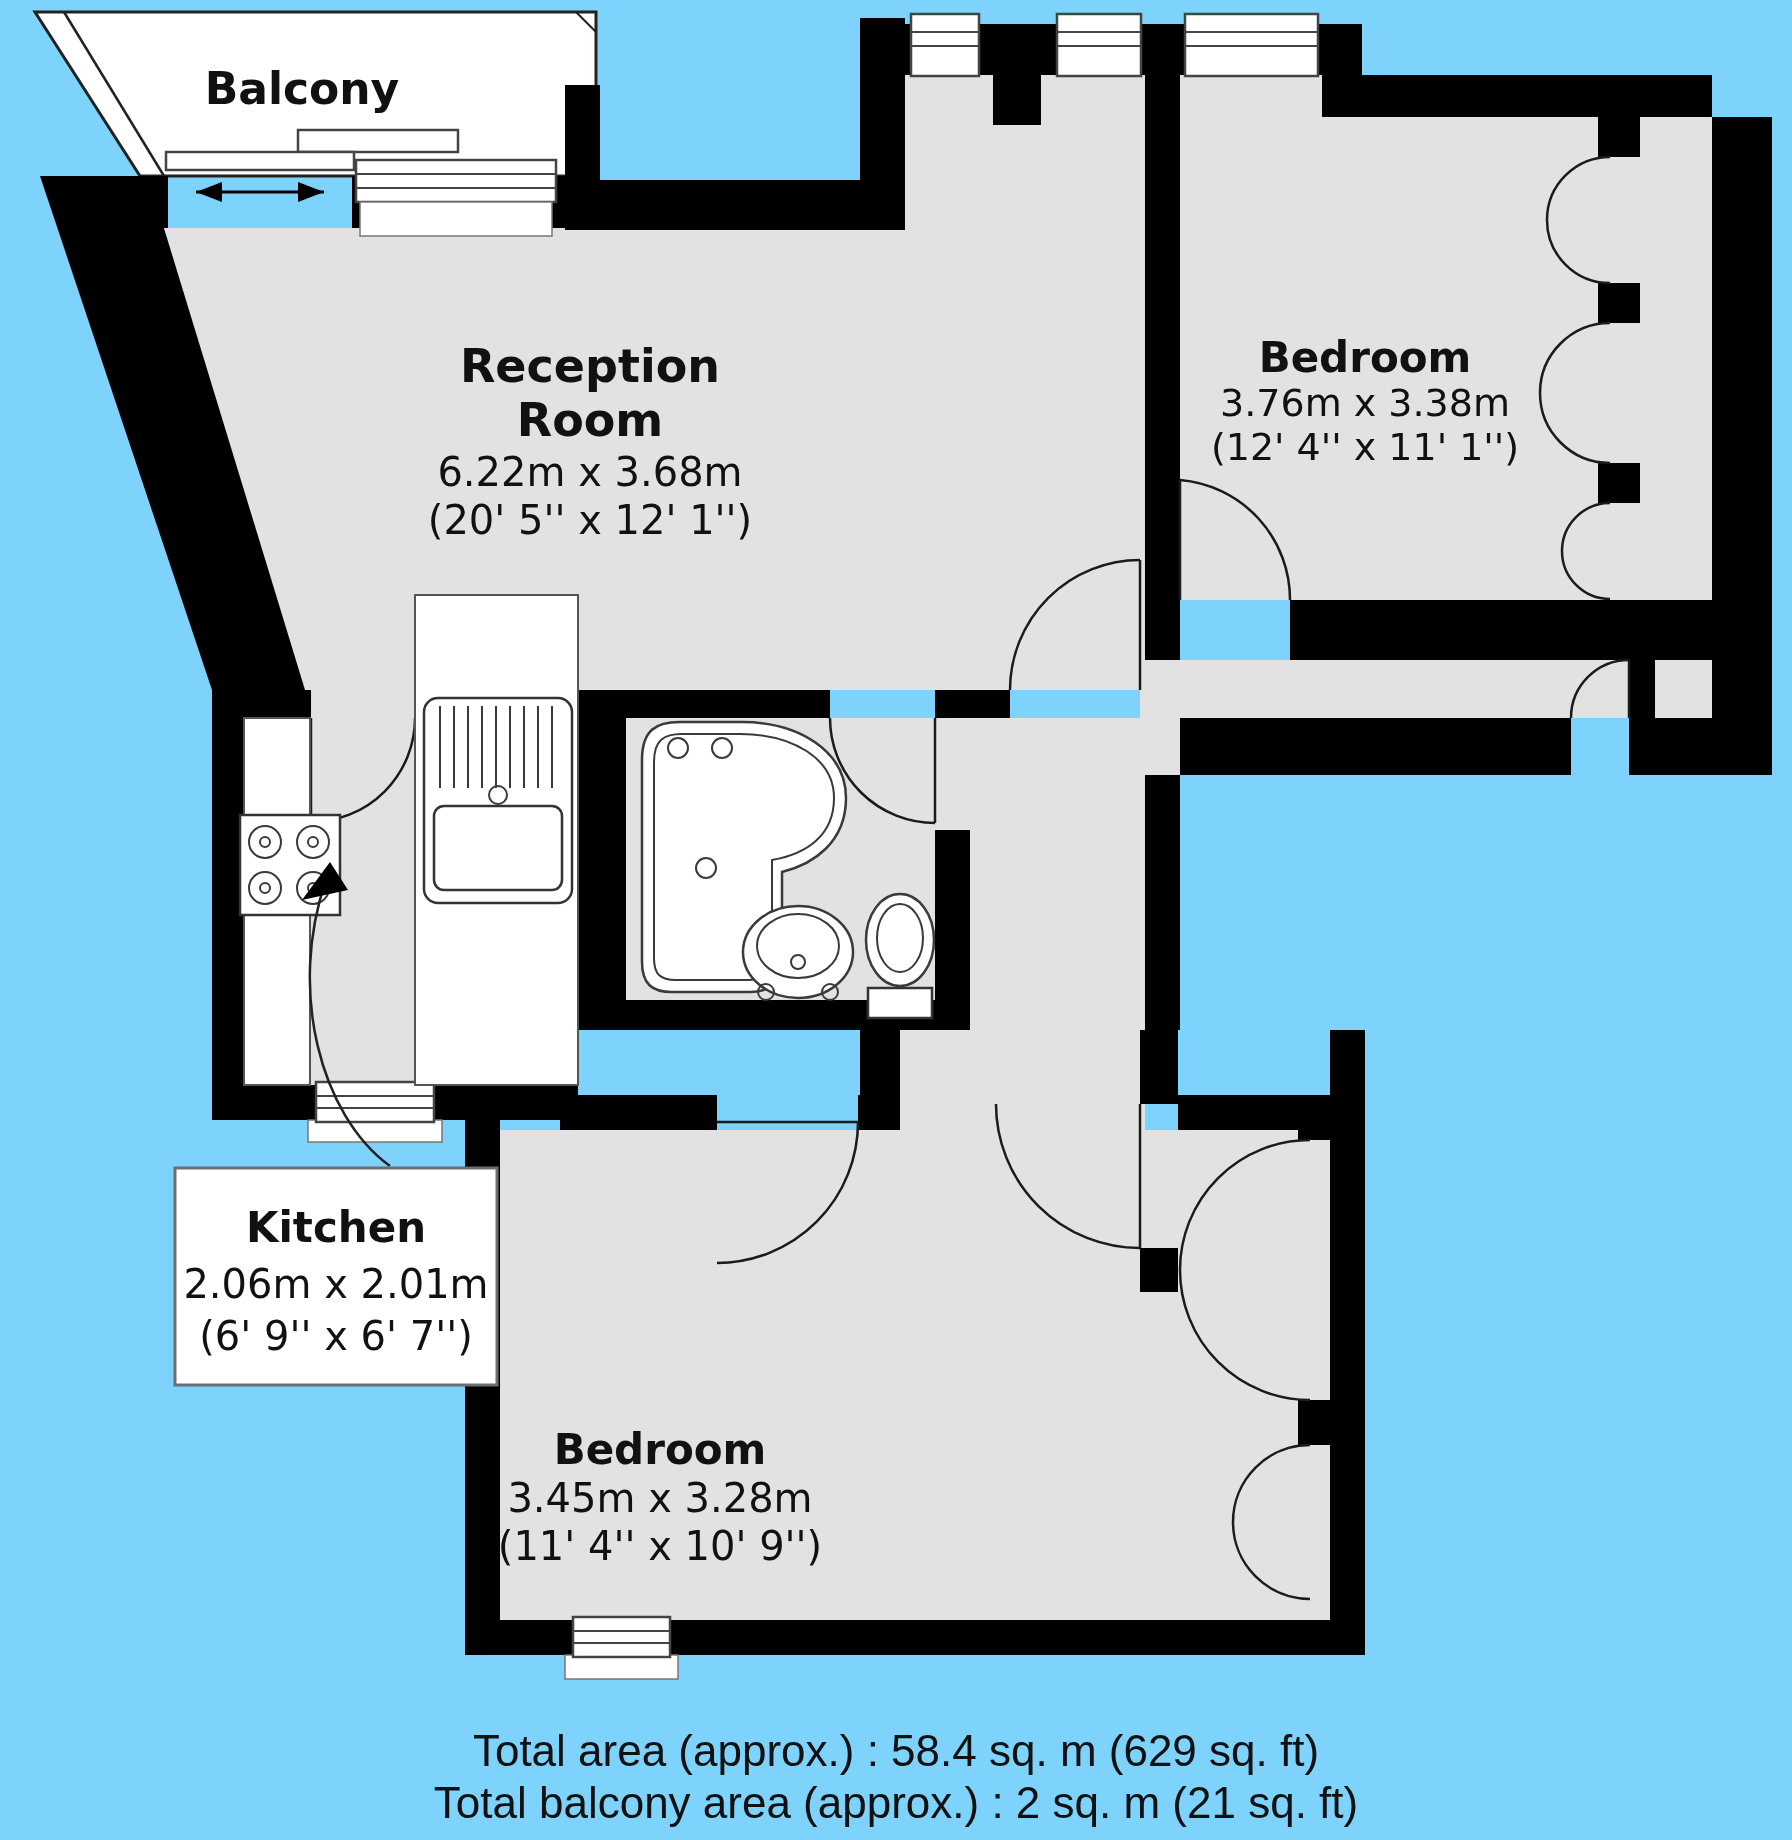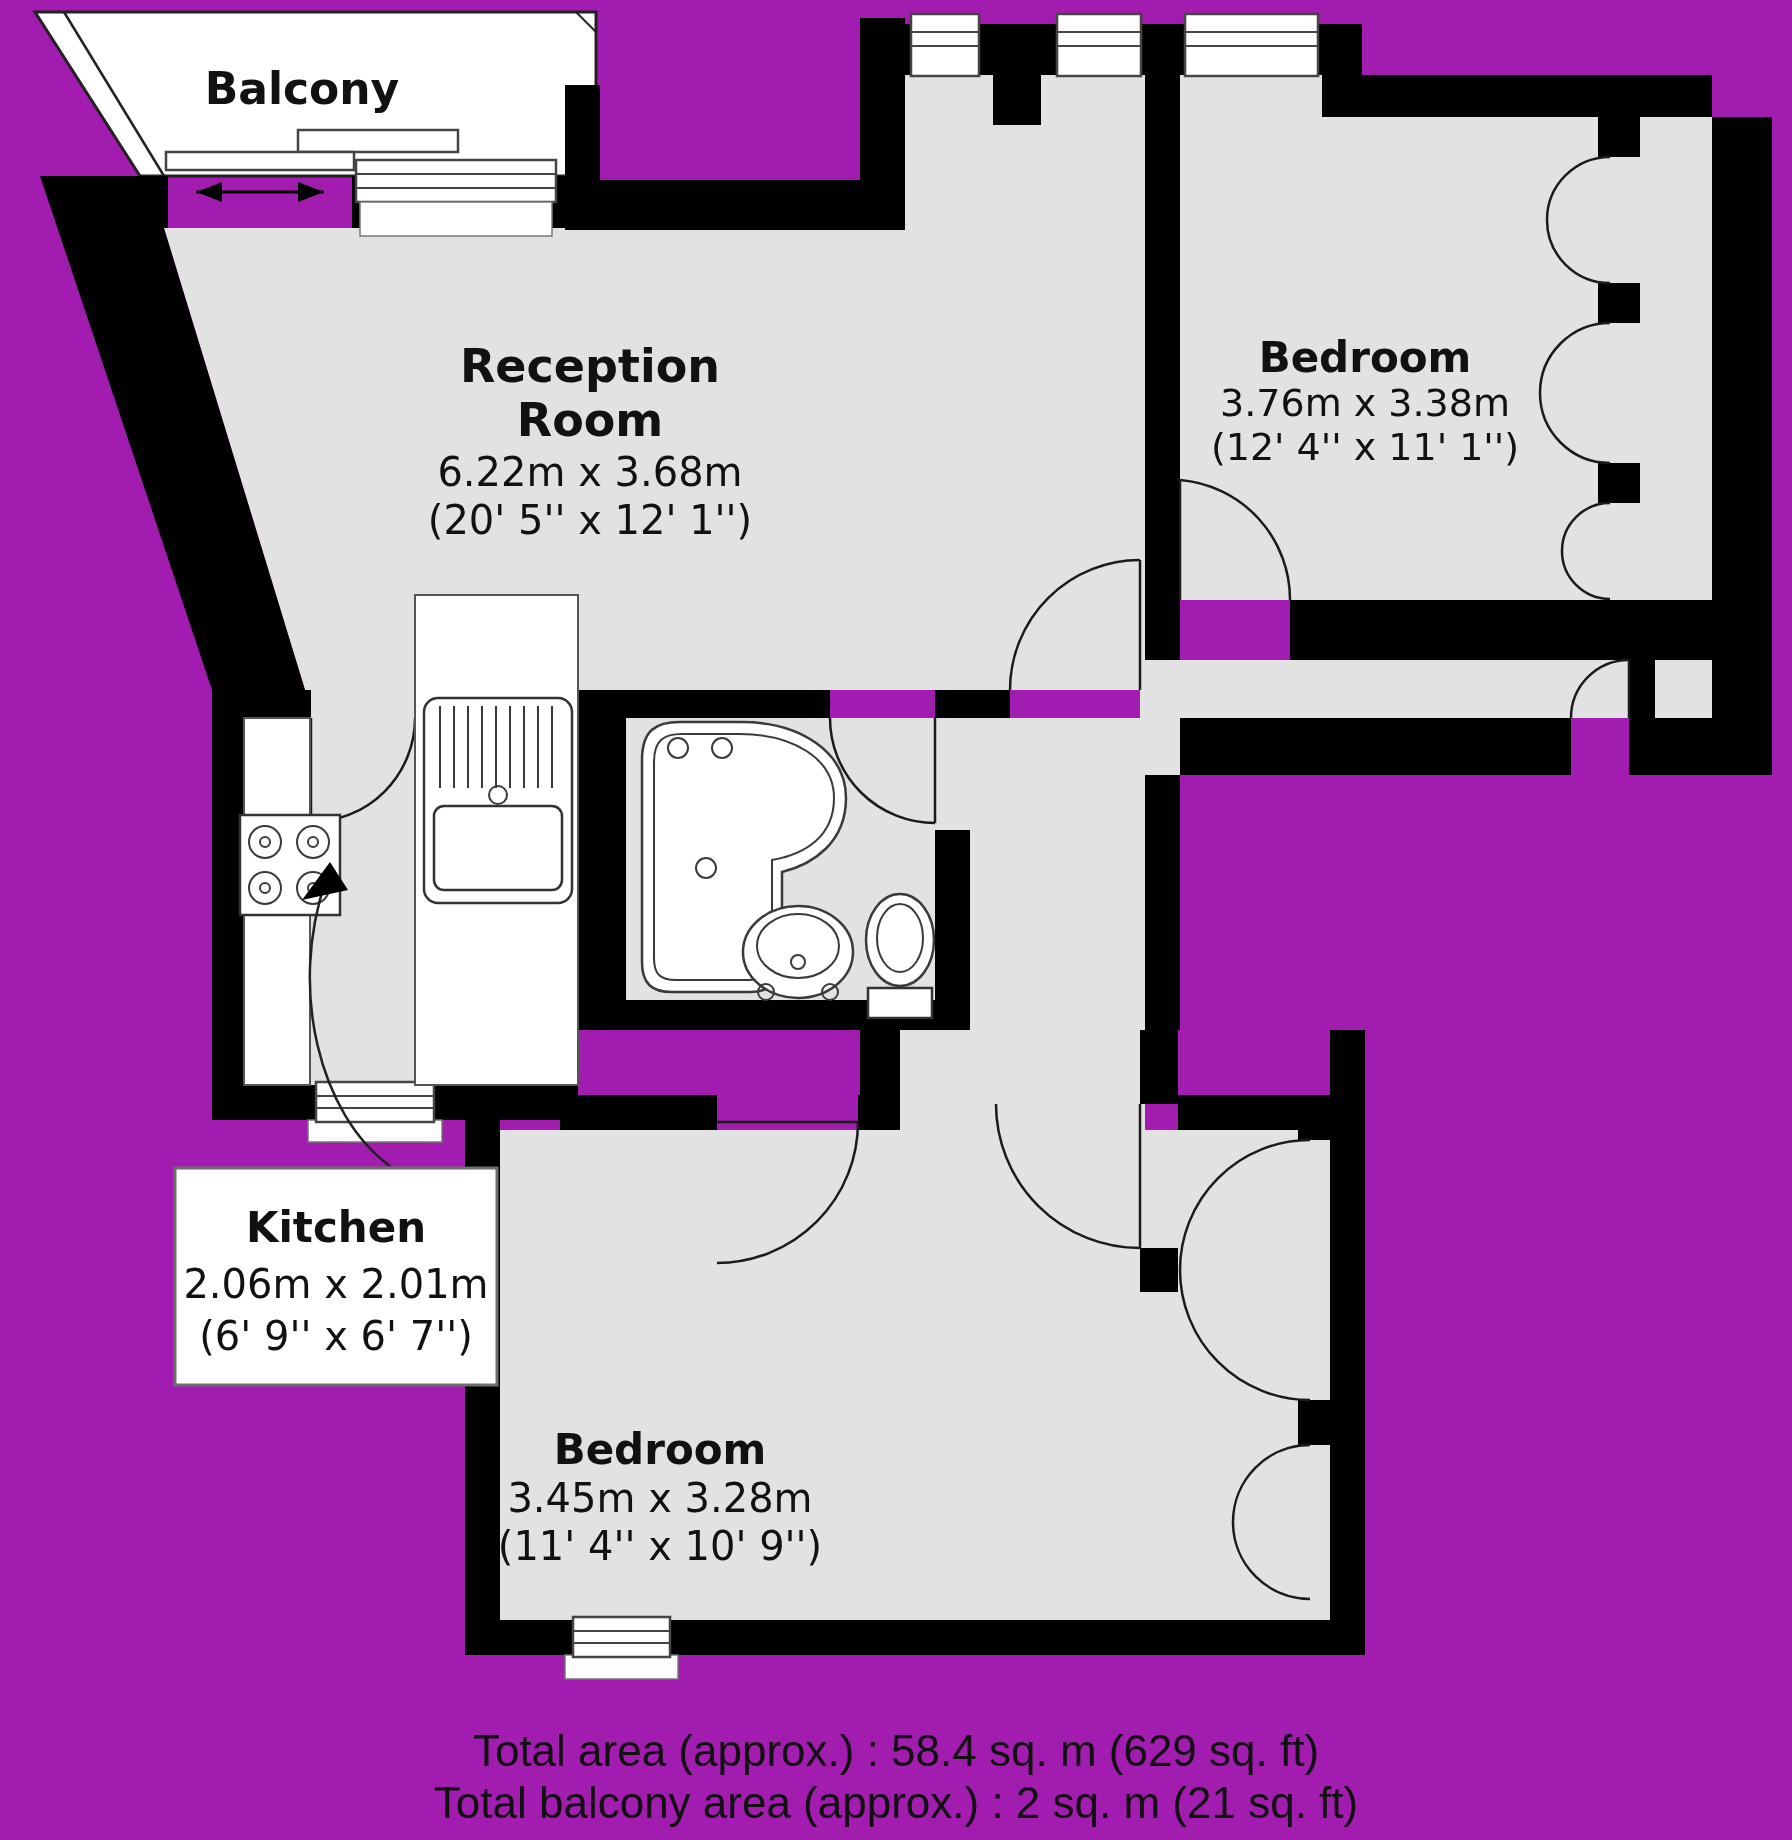--- a/index.html
+++ b/index.html
@@ -1,16 +1,16 @@
 <!DOCTYPE html>
 <html><head>
 <meta charset="utf-8">
 <style>
   html,body{margin:0;padding:0;background:#ffffff;}
-  .stage{width:1792px;height:1840px;position:relative;background:#a21caf;}
+  .stage{width:1792px;height:1840px;position:relative;background:#7dd3fc;}
   svg{display:block;}
   text{user-select:none;}
   .room-title{font-family:"DejaVu Sans",sans-serif;font-weight:bold;fill:#111;}
   .room-dim{font-family:"DejaVu Sans",sans-serif;font-weight:normal;fill:#111;}
   .totals{font-family:"Liberation Sans",sans-serif;fill:#111;}
   .wall{fill:#000;}
   .floor{fill:#e2e2e2;}
   .fix{fill:#fff;stroke:#3a3a3a;stroke-width:2.5;}
   .fixthin{fill:none;stroke:#3a3a3a;stroke-width:2;}
   .arc{fill:none;stroke:#1b1b1b;stroke-width:2.5;}

